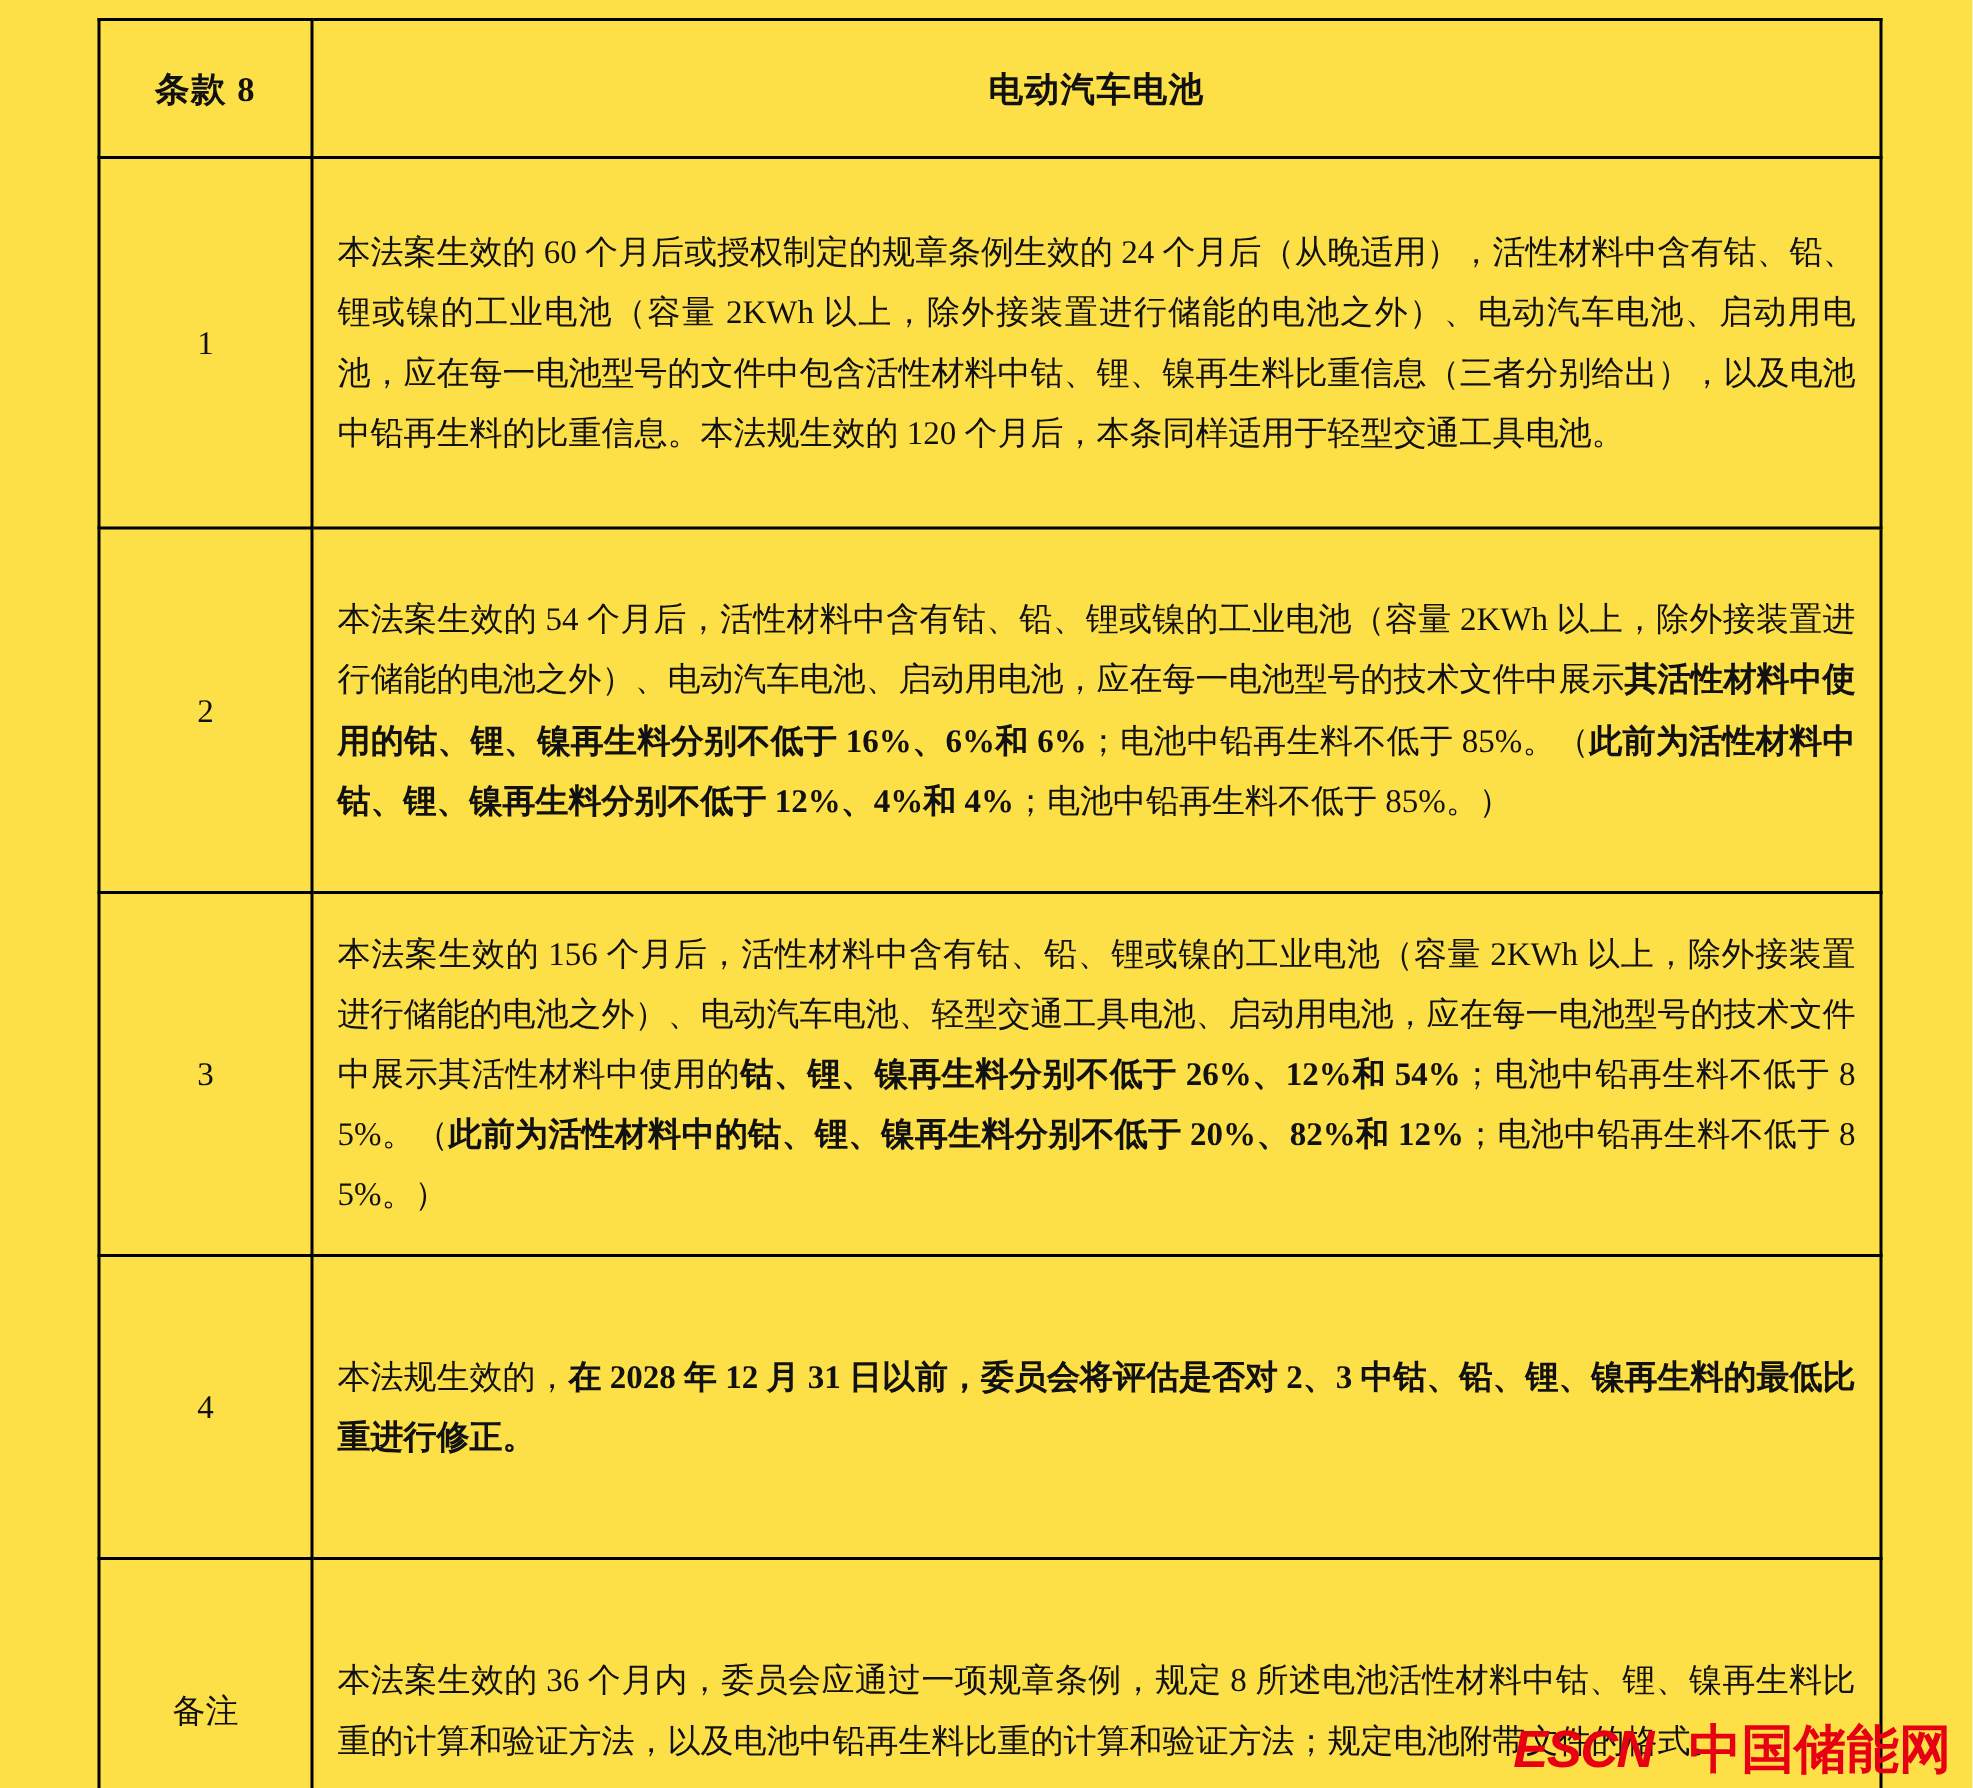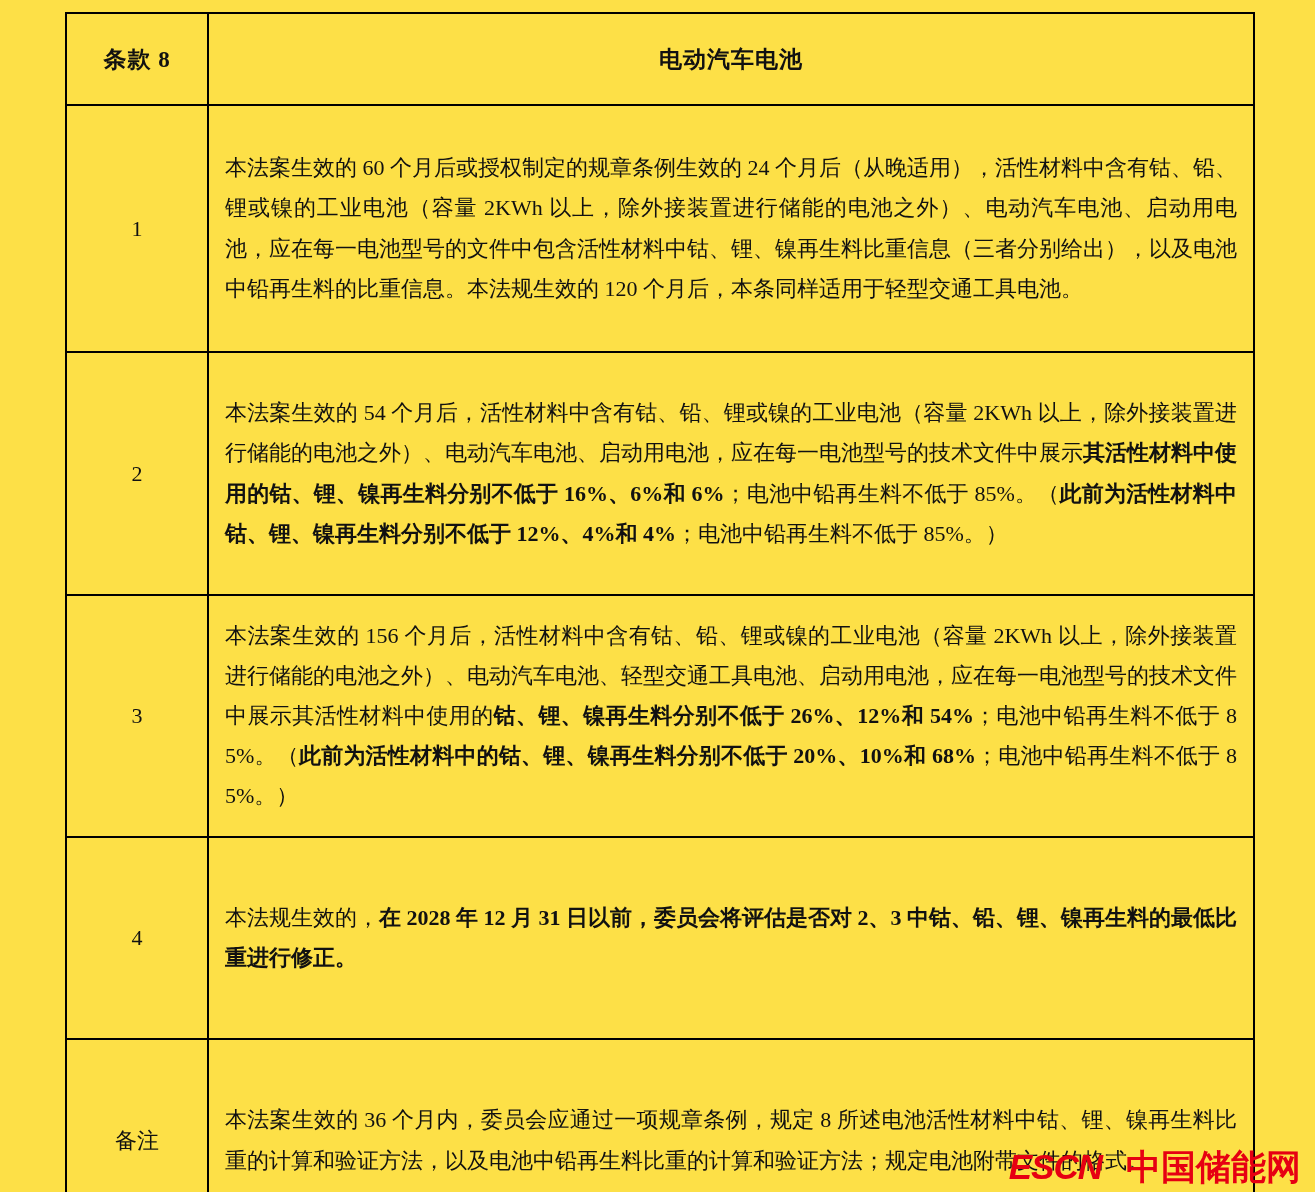--- a/index.html
+++ b/index.html
@@ -107,21 +107,21 @@
         </tr>
         <tr>
           <td class="label-cell">2</td>
           <td class="content-cell">
             <div class="content-text"><span class="seg">本法案生效的 54 个月后，活性材料中含有钴、铅、锂或镍的工业电池（容量 2KWh 以上，除外接装置进行储能的电池之外）、电动汽车电池、启动用电池，应在每一电池型号的技术文件中展示</span><span class="seg bold">其活性材料中使用的钴、锂、镍再生料分别不低于 16%、6%和 6%</span><span class="seg">；电池中铅再生料不低于 85%。（</span><span class="seg bold">此前为活性材料中钴、锂、镍再生料分别不低于 12%、4%和 4%</span><span class="seg">；电池中铅再生料不低于 85%。）</span></div>
           </td>
         </tr>
         <tr>
           <td class="label-cell">3</td>
           <td class="content-cell">
-            <div class="content-text"><span class="seg">本法案生效的 156 个月后，活性材料中含有钴、铅、锂或镍的工业电池（容量 2KWh 以上，除外接装置进行储能的电池之外）、电动汽车电池、轻型交通工具电池、启动用电池，应在每一电池型号的技术文件中展示其活性材料中使用的</span><span class="seg bold">钴、锂、镍再生料分别不低于 26%、12%和 54%</span><span class="seg">；电池中铅再生料不低于 85%。（</span><span class="seg bold">此前为活性材料中的钴、锂、镍再生料分别不低于 20%、10%和 68%</span><span class="seg">；电池中铅再生料不低于 85%。）</span></div>
+            <div class="content-text"><span class="seg">本法案生效的 156 个月后，活性材料中含有钴、铅、锂或镍的工业电池（容量 2KWh 以上，除外接装置进行储能的电池之外）、电动汽车电池、轻型交通工具电池、启动用电池，应在每一电池型号的技术文件中展示其活性材料中使用的</span><span class="seg bold">钴、锂、镍再生料分别不低于 26%、12%和 54%</span><span class="seg">；电池中铅再生料不低于 85%。（</span><span class="seg bold">此前为活性材料中的钴、锂、镍再生料分别不低于 20%、82%和 12%</span><span class="seg">；电池中铅再生料不低于 85%。）</span></div>
           </td>
         </tr>
         <tr>
           <td class="label-cell">4</td>
           <td class="content-cell">
             <div class="content-text"><span class="seg">本法规生效的，</span><span class="seg bold">在 2028 年 12 月 31 日以前，委员会将评估是否对 2、3 中钴、铅、锂、镍再生料的最低比重进行修正。</span></div>
           </td>
         </tr>
         <tr>
           <td class="label-cell">备注</td>

